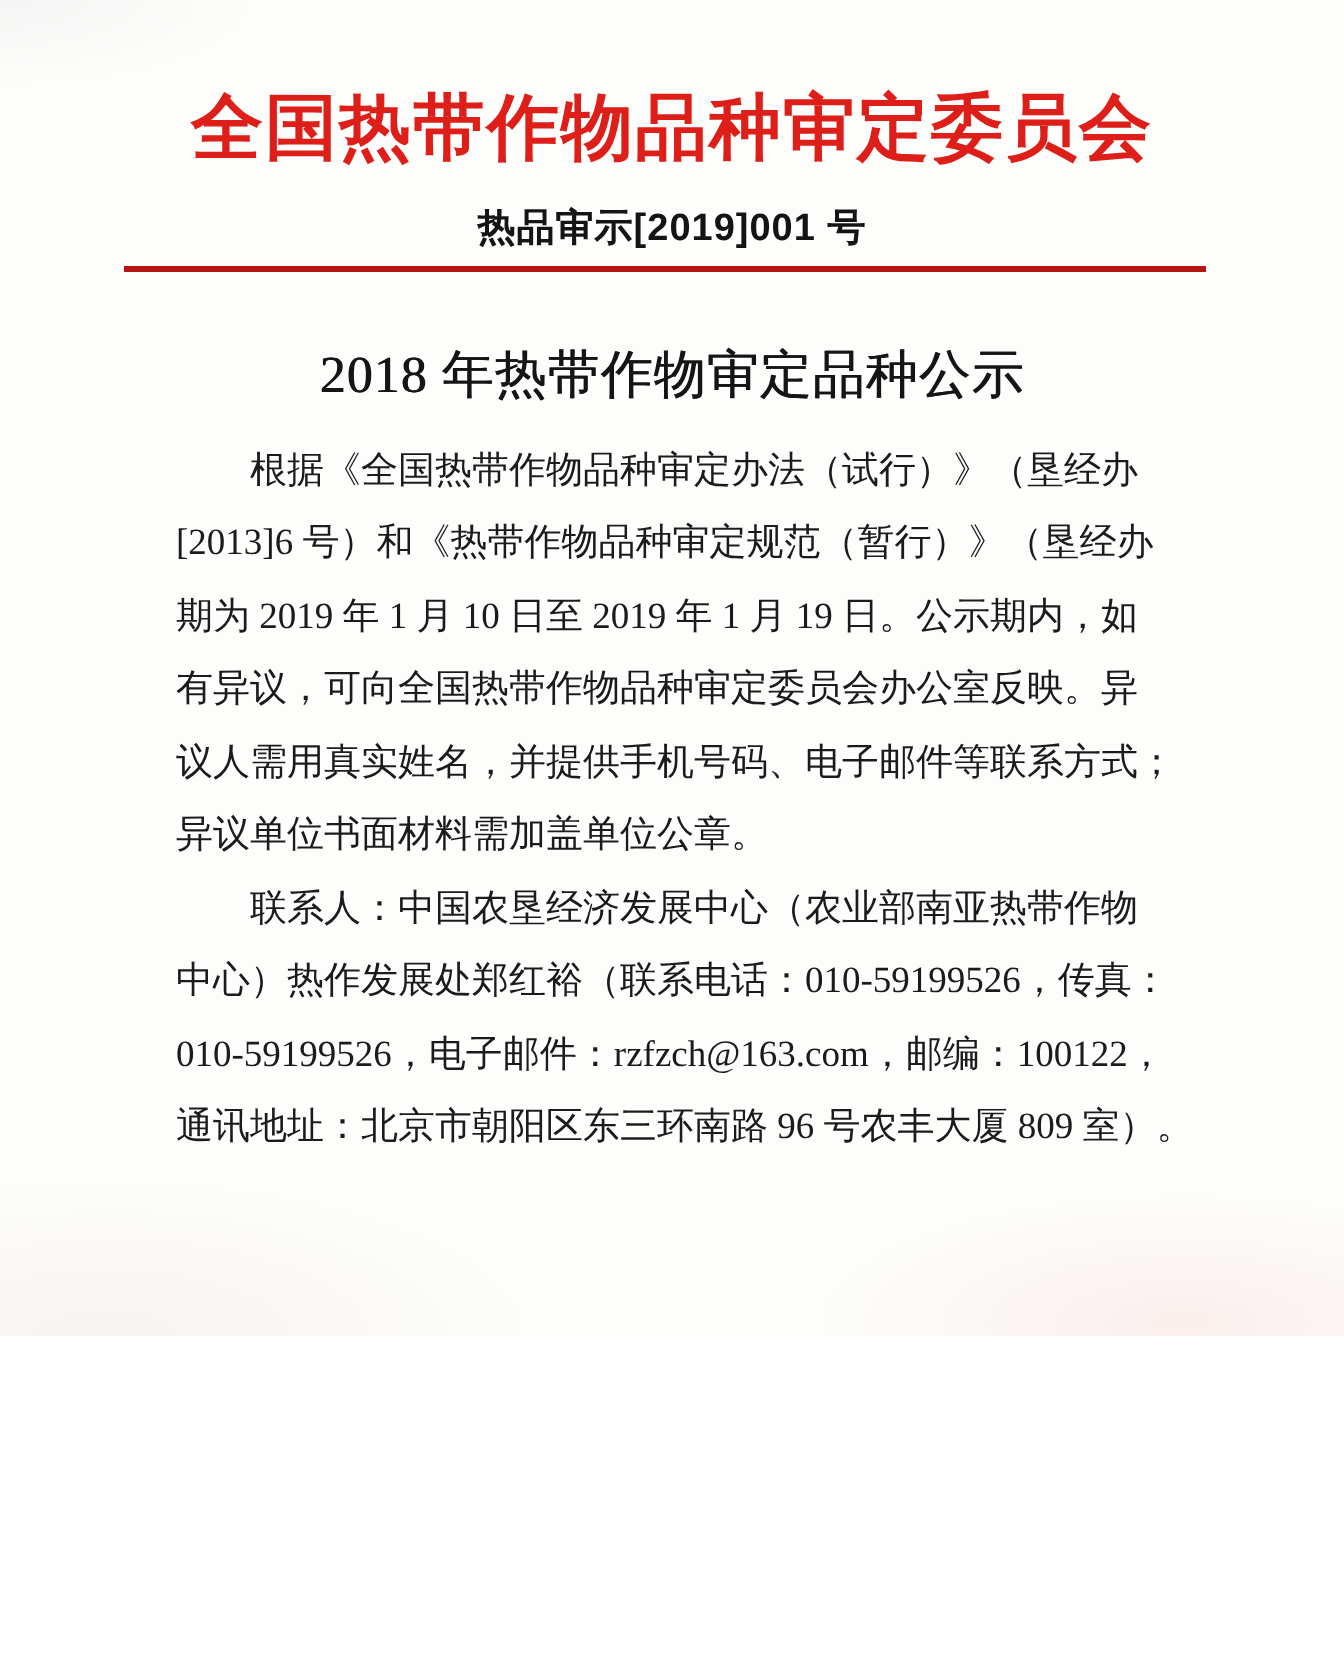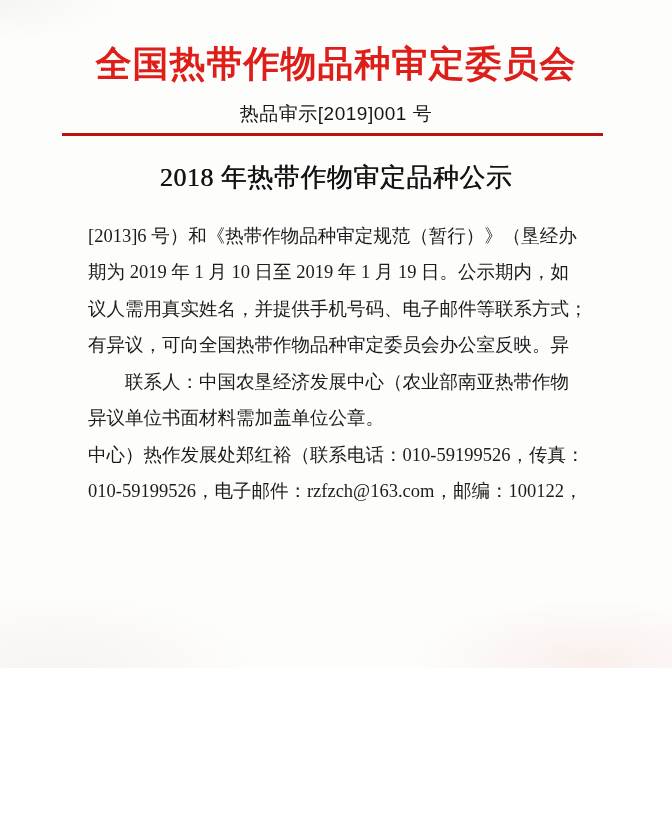--- a/index.html
+++ b/index.html
@@ -18,29 +18,29 @@
   .org-title{
     position:absolute;top:40px;left:0;right:0;margin:0;
     text-align:center;
     font-size:36px;font-weight:bold;letter-spacing:1px;
     color:#de1e19;
   }
   .doc-number{
     position:absolute;top:101px;left:0;right:0;
     text-align:center;
     font-family:"Liberation Sans","DejaVu Sans",sans-serif;
-    font-weight:400;font-size:19px;letter-spacing:.5px;
+    font-weight:700;font-size:19px;letter-spacing:.5px;
     color:#141414;
   }
   .rule{
     position:absolute;top:133px;left:62px;width:541px;height:3px;
     background:#b61512;
   }
   .doc-title{
-    position:absolute;top:158px;left:0;right:0;margin:2px;
+    position:absolute;top:158px;left:0;right:0;margin:12px;
     text-align:center;
     font-size:26px;font-weight:normal;letter-spacing:.5px;
     color:#151515;
     text-shadow:.4px 0 0 currentColor;
   }
   .body-text{
     position:absolute;top:218px;left:88px;width:492px;
     font-size:18.5px;line-height:36.45px;
     color:#1b1b1b;
   }
@@ -68,28 +68,30 @@
 
   <h1 class="org-title">全国热带作物品种审定委员会</h1>
 
   <div class="doc-number">热品审示[2019]001 号</div>
 
   <div class="rule"></div>
 
   <h2 class="doc-title">2018 年热带作物审定品种公示</h2>
 
   <div class="body-text">
+    <div class="line indent">根据《全国热带作物品种审定办法（试行）》（垦经办</div>
     <div class="line">[2013]6 号）和《热带作物品种审定规范（暂行）》（垦经办</div>
     <div class="line">期为 2019 年 1 月 10 日至 2019 年 1 月 19 日。公示期内，如</div>
+    <div class="line">有异议，可向全国热带作物品种审定委员会办公室反映。异</div>
     <div class="line">议人需用真实姓名，并提供手机号码、电子邮件等联系方式；</div>
-    <div class="line">有异议，可向全国热带作物品种审定委员会办公室反映。异</div>
+    <div class="line">异议单位书面材料需加盖单位公章。</div>
     <div class="line indent">联系人：中国农垦经济发展中心（农业部南亚热带作物</div>
-    <div class="line">异议单位书面材料需加盖单位公章。</div>
     <div class="line">中心）热作发展处郑红裕（联系电话：010-59199526，传真：</div>
     <div class="line">010-59199526，电子邮件：rzfzch@163.com，邮编：100122，</div>
+    <div class="line">通讯地址：北京市朝阳区东三环南路 96 号农丰大厦 809 室）。</div>
   </div>
 
   <div class="signature">
     <div class="sig-org">全国热带作物品种审定委员会</div>
     <div class="sig-date">2019年1月10日</div>
   </div>
 
   <svg class="seal" viewBox="0 0 148 160" aria-hidden="true">
     <defs>
       <path id="sealTopArc" d="M 21.5,100.5 A 55,60 0 1 1 126.5,100.5" fill="none"></path>

